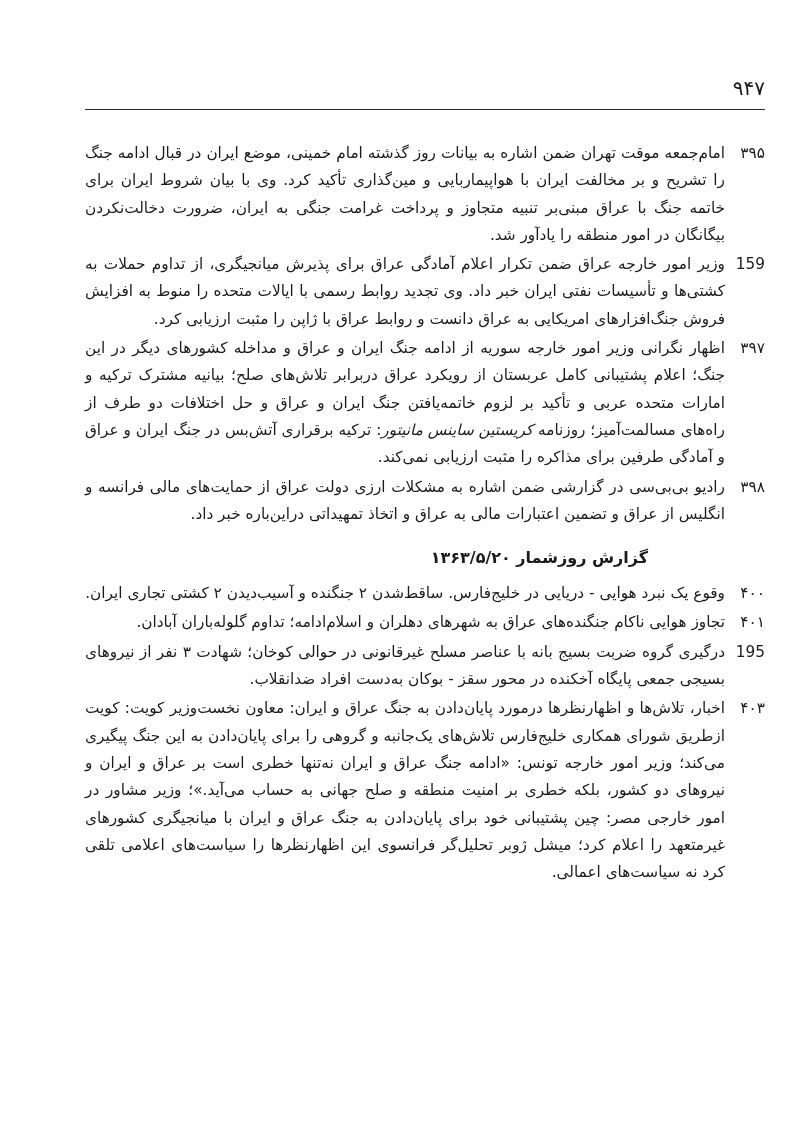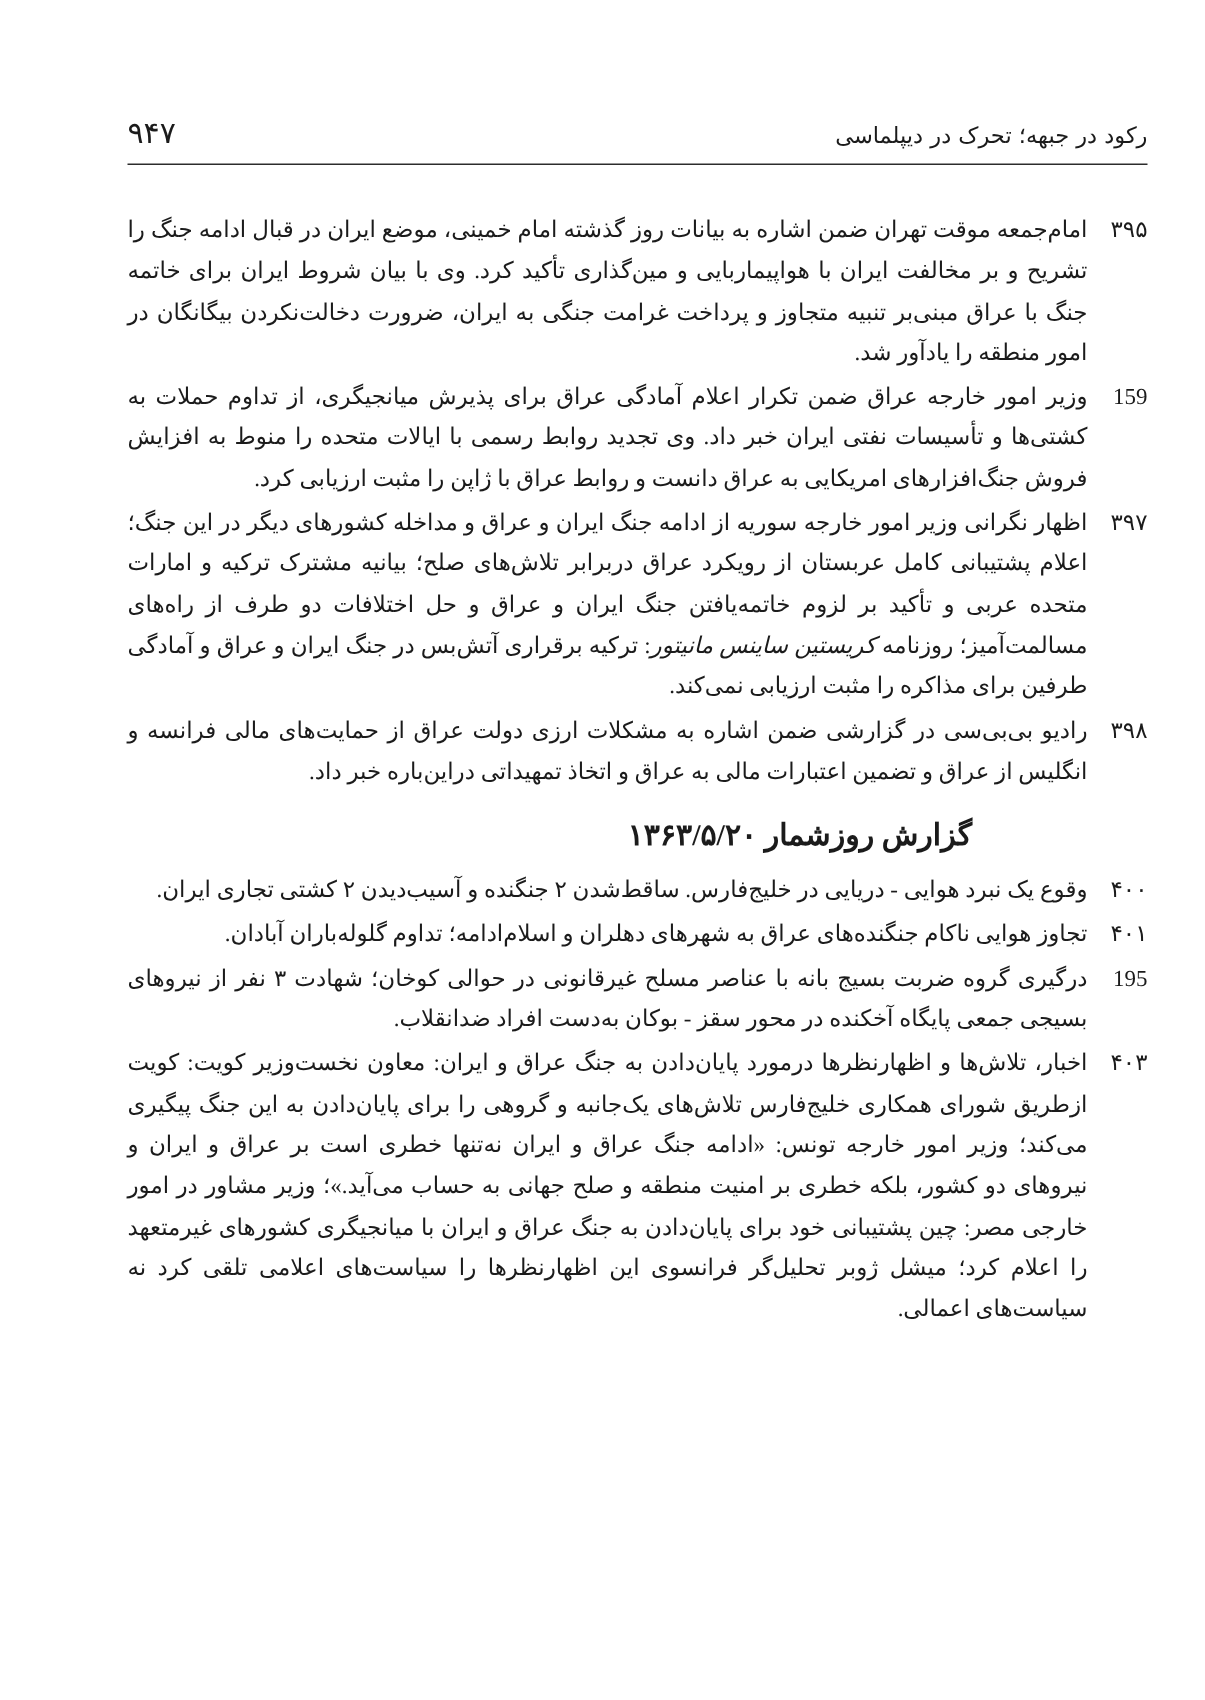--- a/index.html
+++ b/index.html
@@ -21,49 +21,48 @@
     .running-head {
       display: flex;
       justify-content: space-between;
       align-items: baseline;
       border-bottom: 1px solid #2c2c2c;
       padding-bottom: 9px;
       font-size: 15px;
     }
     .head-title { letter-spacing: 0; }
     .head-page { font-size: 20px; }
-    .content { padding-top: 30px; font-family: Liberation Serif, serif; }
+    .content { padding-top: 30px; }
     .entry {
       margin: 0 0 2px 0;
       text-align: justify;
       font-size: 15.3px;
       line-height: 27.3px;
       padding-right: 40px;
       text-indent: -40px;
     }
     .num {
       display: inline-block;
       width: 40px;
       text-indent: 0;
     }
     .section-heading {
-      font-size: 20px;
+      font-size: 16px;
       font-weight: bold;
       margin: 16px 117px 9px 0;
       line-height: 27px;
     }
     .italic { font-style: italic; }
   </style>
 </head>
 <body>
 
 <div class="page">
 
   <header class="running-head">
-    <span class="head-title">رکود در جبهه؛ تحرک در دیپلماسی</span>
     <span class="head-page">۹۴۷</span>
   </header>
 
   <main class="content">
 
     <p class="entry"><span class="num">۳۹۵</span><span>امام‌جمعه موقت تهران ضمن اشاره به بیانات روز گذشته امام خمینی، موضع ایران در قبال ادامه جنگ را تشریح و بر مخالفت ایران با هواپیماربایی و مین‌گذاری تأکید کرد. وی با بیان شروط ایران برای خاتمه جنگ با عراق مبنی‌بر تنبیه متجاوز و پرداخت غرامت جنگی به ایران، ضرورت دخالت‌نکردن بیگانگان در امور منطقه را یادآور شد.</span></p>
 
     <p class="entry"><span class="num">159</span><span>وزیر امور خارجه عراق ضمن تکرار اعلام آمادگی عراق برای پذیرش میانجیگری، از تداوم حملات به کشتی‌ها و تأسیسات نفتی ایران خبر داد. وی تجدید روابط رسمی با ایالات متحده را منوط به افزایش فروش جنگ‌افزارهای امریکایی به عراق دانست و روابط عراق با ژاپن را مثبت ارزیابی کرد.</span></p>
 
     <p class="entry"><span class="num">۳۹۷</span><span>اظهار نگرانی وزیر امور خارجه سوریه از ادامه جنگ ایران و عراق و مداخله کشورهای دیگر در این جنگ؛ اعلام پشتیبانی کامل عربستان از رویکرد عراق دربرابر تلاش‌های صلح؛ بیانیه مشترک ترکیه و امارات متحده عربی و تأکید بر لزوم خاتمه‌یافتن جنگ ایران و عراق و حل اختلافات دو طرف از راه‌های مسالمت‌آمیز؛ روزنامه </span><span class="italic">کریستین ساینس مانیتور</span><span>: ترکیه برقراری آتش‌بس در جنگ ایران و عراق و آمادگی طرفین برای مذاکره را مثبت ارزیابی نمی‌کند.</span></p>

